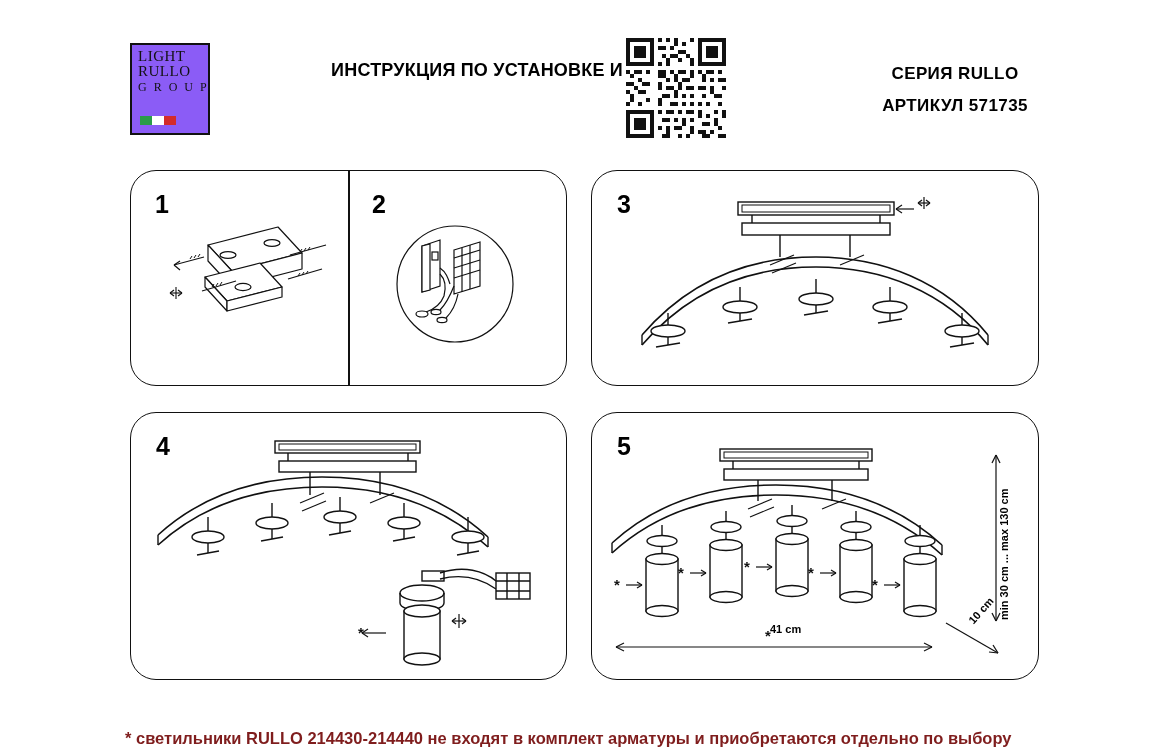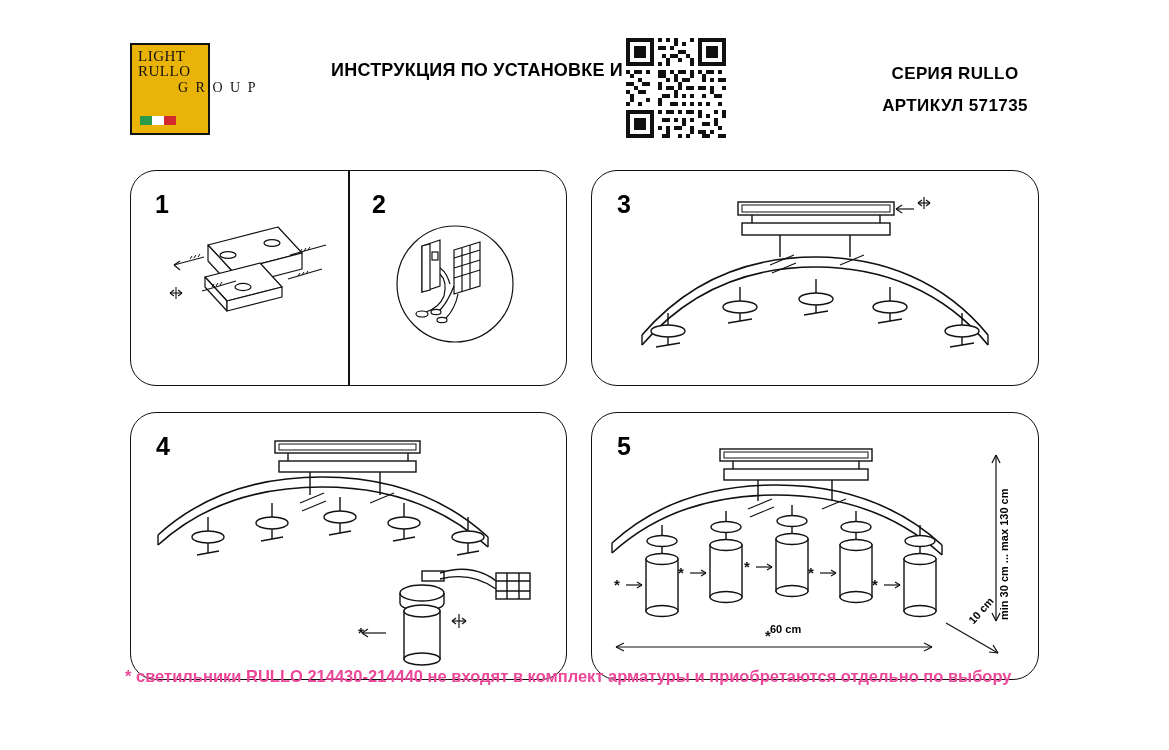--- a/index.html
+++ b/index.html
@@ -24,41 +24,40 @@
     position: absolute;
     left: 0; top: 0;
     width: 1169px;
     height: 150px;
   }
   #logo-box {
     position: absolute;
     left: 130px; top: 43px;
     width: 76px; height: 88px;
     border: 2px solid #111;
-    background: #eab308;
+    background: #8b5cf6;
   }
   #logo-text {
     position: absolute;
     left: 0; top: 4px;
     width: 76px;
     text-align: left;
     padding-left: 6px;
     box-sizing: border-box;
     font-family: "Liberation Serif", serif;
     font-size: 15px;
     line-height: 15px;
     letter-spacing: 0.5px;
     color: #111;
   }
   #logo-text div { white-space: nowrap; }
   #logo-group {
-    font-size: 14px;
+    font-size: 12px;
     letter-spacing: 2px;
     margin-top: 1px;
-    margin-left: 40px;
   }
   #logo-flag {
     position: absolute;
     left: 8px; bottom: 8px;
     width: 36px; height: 9px;
     display: flex;
   }
   #logo-flag i { flex: 1 1 33.33%; height: 100%; display:block; }
 
   #title-block {
@@ -120,26 +119,26 @@
     left: 348px; top: 171px;
     width: 1.6px; height: 214px;
     background: #111;
   }
 
   .svg-layer { position: absolute; left: 0; top: 0; }
 
   
   #footnote {
     position: absolute;
-    left: 125px; top: 665px;
+    left: 125px; top: 727px;
     width: 930px;
     font-size: 16.5px;
     font-weight: bold;
     line-height: 22px;
-    color: #ec4899;
+    color: #7f1d1d;
   }
 
   .dimlabel {
     position: absolute;
     font-size: 11px;
     font-weight: bold;
     color: #000;
   }
   .rot90 {
     transform: rotate(-90deg);
@@ -633,19 +632,19 @@
       </g>
     </g>
     <text x="165" y="216" font-family="Liberation Sans, sans-serif" font-size="15" font-weight="bold" fill="#111">*</text>
     <text x="14" y="165" font-family="Liberation Sans, sans-serif" font-size="15" font-weight="bold" fill="#111">*</text>
     <text x="78" y="153" font-family="Liberation Sans, sans-serif" font-size="15" font-weight="bold" fill="#111">*</text>
     <text x="144" y="147" font-family="Liberation Sans, sans-serif" font-size="15" font-weight="bold" fill="#111">*</text>
     <text x="208" y="153" font-family="Liberation Sans, sans-serif" font-size="15" font-weight="bold" fill="#111">*</text>
     <text x="272" y="165" font-family="Liberation Sans, sans-serif" font-size="15" font-weight="bold" fill="#111">*</text>
   </svg>
 
-  <div class="dimlabel" style="left:770px; top:623px;">60 cm</div>
+  <div class="dimlabel" style="left:770px; top:623px;">41 cm</div>
   <div class="dimlabel rot90" style="left:998px; top:620px;">min 30 cm ... max 130 cm</div>
   <div class="dimlabel rot-diag" style="left:966px; top:618px;">10 cm</div>
 
   <div id="footnote">* светильники RULLO 214430-214440 не входят в комплект арматуры и приобретаются отдельно по выбору</div>
 
 </div>
 
 </body></html>

